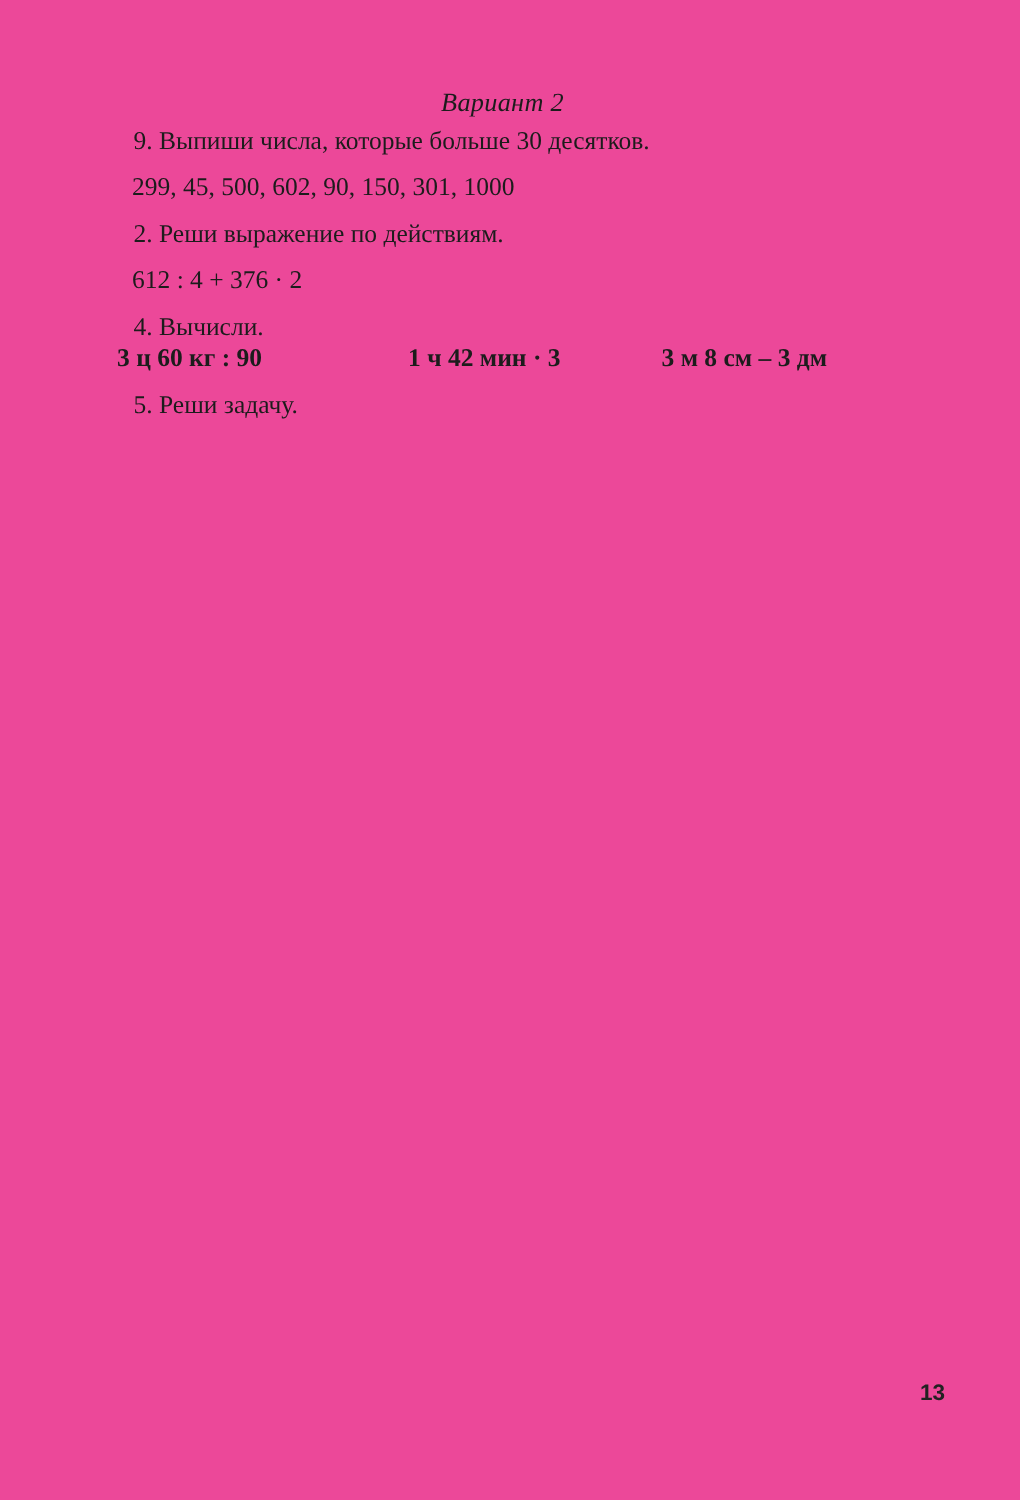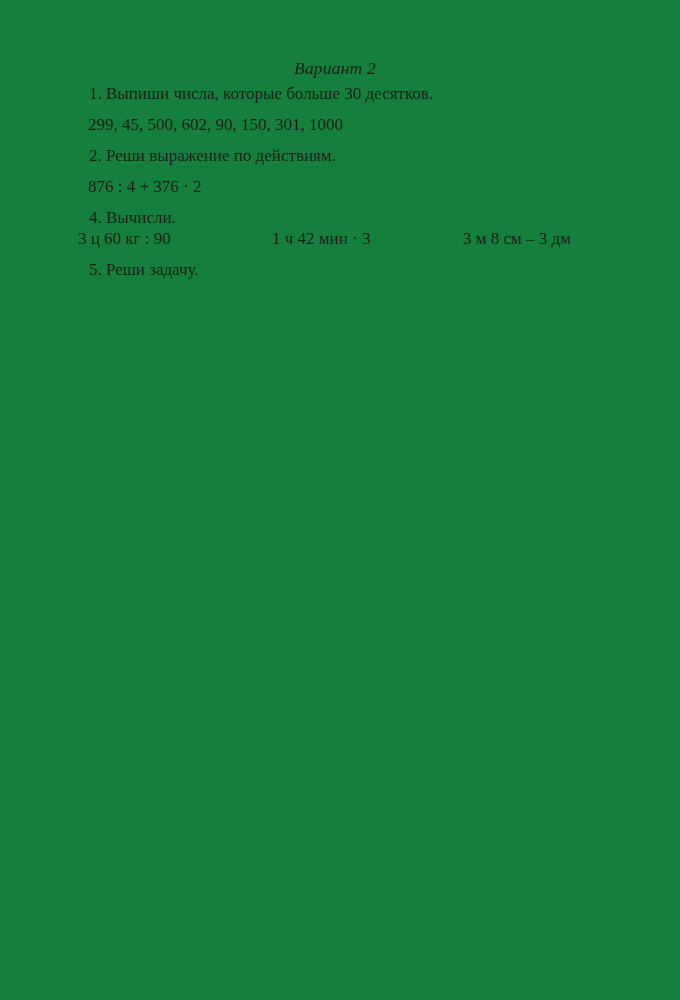--- a/index.html
+++ b/index.html
@@ -13,21 +13,21 @@
     position: relative;
     overflow: hidden;
     font-family: "Liberation Serif", "DejaVu Serif", serif;
     color: #1c1c1c;
     -webkit-font-smoothing: antialiased;
   }
 
   .page {
     position: absolute;
     inset: 0;
-    background: #15803d;
+    background: #ec4899;
   }
 
   .content {
     position: absolute;
     left: 78px;
     top: 58px;
     width: 552px;
   }
 
   .variant-title {
@@ -78,24 +78,25 @@
   .calc-row {
     position: relative;
     height: 20.5px;
     font-size: 17px;
     line-height: 20.5px;
   }
   .calc-col {
     position: absolute;
     top: 0;
     white-space: nowrap;
+    font-weight: bold;
   }
   .calc-col.c1 { left: 0px; }
   .calc-col.c2 { left: 194px; text-align: right; }
-  .calc-col.c3 { left: 385px; }
+  .calc-col.c3 { left: 363px; }
 
   .page-number {
     position: absolute;
     left: 0;
     top: 862px;
     width: 552px;
     text-align: right;
     font-family: "Liberation Sans", "DejaVu Sans", sans-serif;
     font-weight: bold;
     font-size: 15px;
@@ -105,40 +106,41 @@
 </style>
 </head>
 <body>
 
 <div class="page">
   <div class="content">
 
     <div class="variant-title">Вариант 2</div>
 
     <div class="task">
-      <div class="task-heading">1. Выпиши числа, которые больше 30 десятков.</div>
+      <div class="task-heading">9. Выпиши числа, которые больше 30 десятков.</div>
       <div class="task-line">299, 45, 500, 602, 90, 150, 301, 1000</div>
     </div>
 
     <div class="task">
       <div class="task-heading">2. Реши выражение по действиям.</div>
-      <div class="task-line">876 : 4 + 376 · 2</div>
+      <div class="task-line">612 : 4 + 376 · 2</div>
     </div>
 
     <div class="task">
       <div class="task-heading">4. Вычисли.</div>
       <div class="calc-row">
         <span class="calc-col c1">3 ц 60 кг : 90</span>
         <span class="calc-col c2">1 ч 42 мин · 3</span>
         <span class="calc-col c3">3 м 8 см – 3 дм</span>
       </div>
     </div>
 
     <div class="task">
     </div>
 
     <div class="task">
       <div class="task-heading">5. Реши задачу.</div>
     </div>
 
+    <div class="page-number">13</div>
 
   </div>
 </div>
 
 </body></html>

